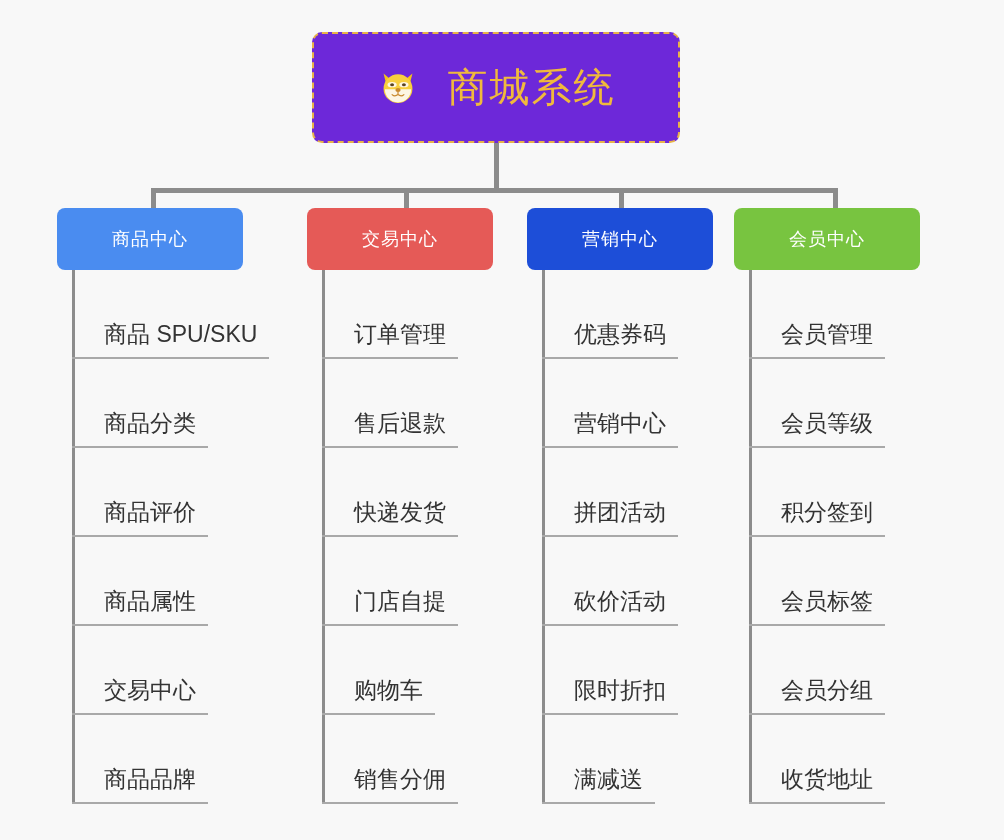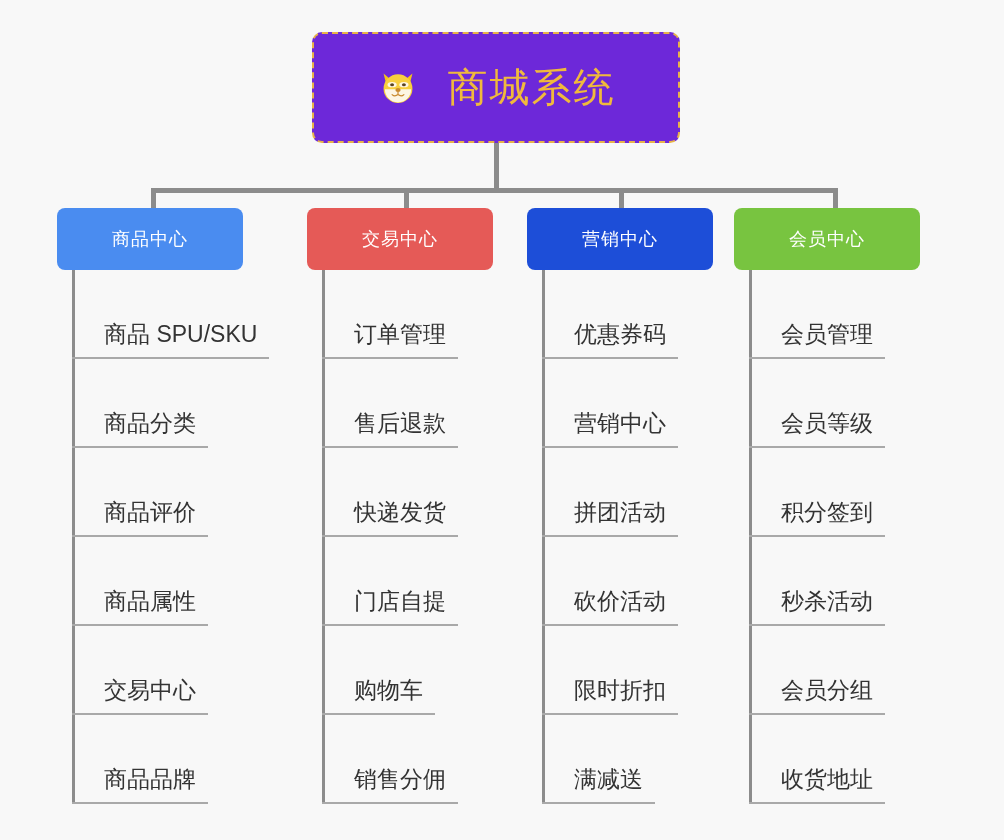--- a/index.html
+++ b/index.html
@@ -244,21 +244,21 @@
         <div class="leaf">
           <span class="leaf-label">会员管理</span>
         </div>
         <div class="leaf">
           <span class="leaf-label">会员等级</span>
         </div>
         <div class="leaf">
           <span class="leaf-label">积分签到</span>
         </div>
         <div class="leaf">
-          <span class="leaf-label">秒杀活动</span>
+          <span class="leaf-label">会员标签</span>
         </div>
         <div class="leaf">
           <span class="leaf-label">会员分组</span>
         </div>
         <div class="leaf">
           <span class="leaf-label">收货地址</span>
         </div>
       </div>
     </div>
 

